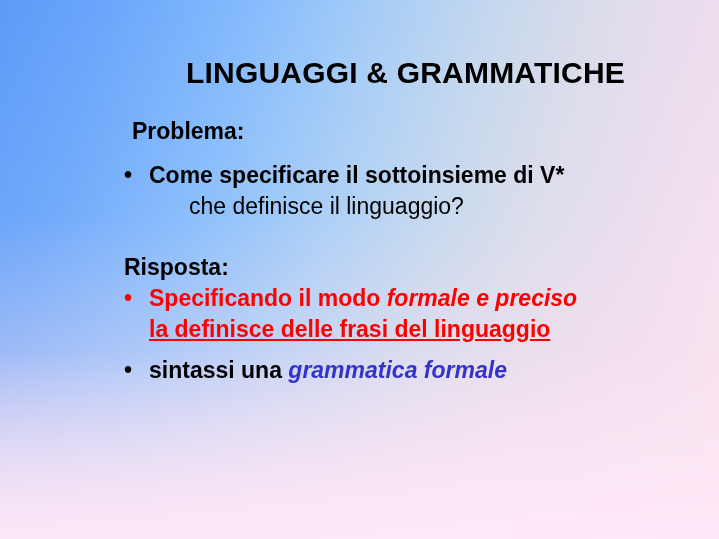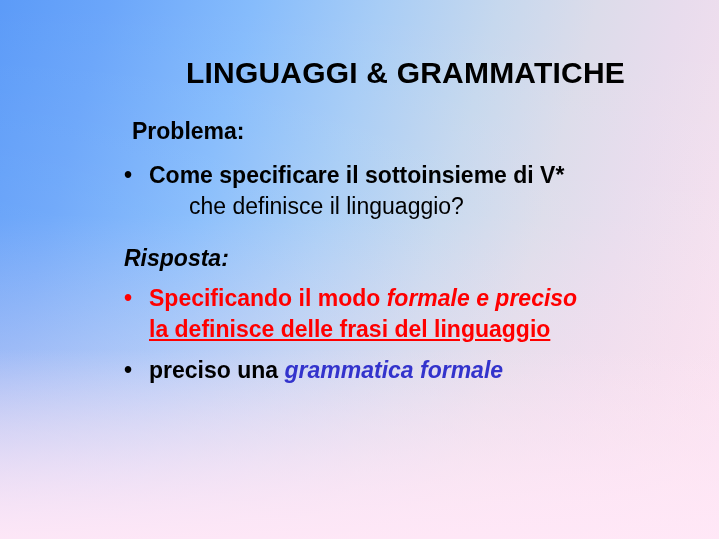--- a/index.html
+++ b/index.html
@@ -73,21 +73,21 @@
 
   .heading {
     position: absolute;
     left: 78px;
     font-size: 23px;
     font-weight: bold;
     color: #000000;
     white-space: nowrap;
   }
   .heading.problema { top: 118px; margin-left: 8px; }
-  .heading.risposta { top: 245px; font-style: italic; }
+  .heading.risposta { top: 254px; }
 
   .bullet-block {
     position: absolute;
     left: 78px;
     width: 610px;
   }
   .bullet-block.b1 { top: 160px; }
   .bullet-block.b2 { top: 283px; }
   .bullet-block.b3 { top: 355px; }
 
@@ -156,20 +156,20 @@
           </span>
         </span>
       </div>
     </div>
 
     <div class="bullet-block b3">
       <div class="bullet-row">
         <span class="bullet-mark">•</span>
         <span class="bullet-text">
           <span class="line">
-            <span class="bold">preciso una </span><span class="bold ital blueviolet">grammatica formale</span>
+            <span class="bold">sintassi una </span><span class="bold ital blueviolet">grammatica formale</span>
           </span>
         </span>
       </div>
     </div>
 
   </div>
 </div>
 
 </body></html>

